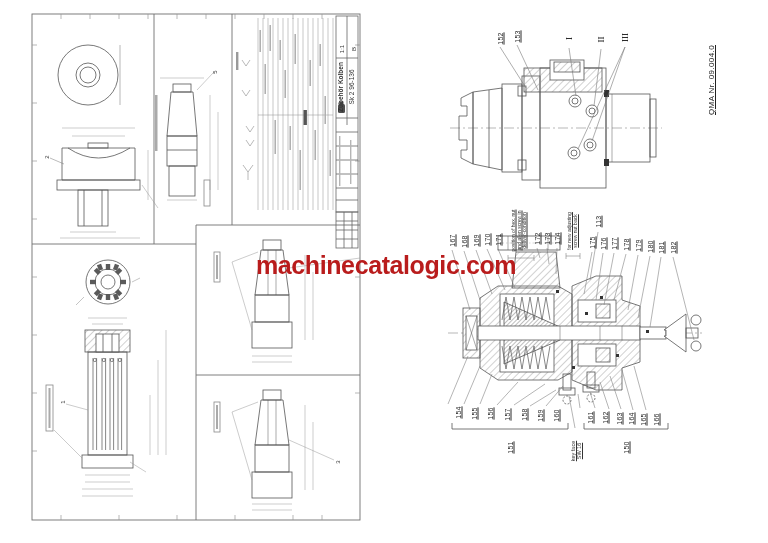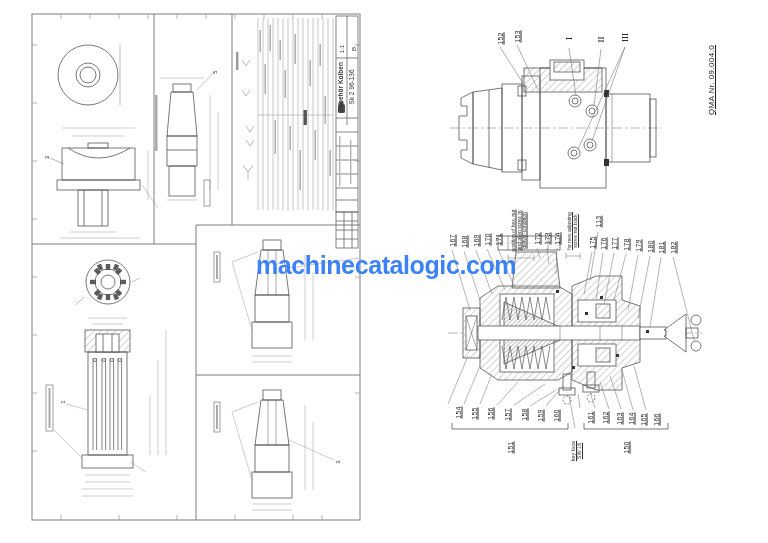--- a/index.html
+++ b/index.html
@@ -431,21 +431,21 @@
       <line x1="609" y1="409" x2="600" y2="382"></line>
       <line x1="621" y1="409" x2="610" y2="376"></line>
       <line x1="633" y1="410" x2="622" y2="370"></line>
       <line x1="646" y1="410" x2="634" y2="366"></line>
 
       <path d="M452,423 L452,429 L568,429 L568,423" fill="none" stroke="#555" stroke-width="0.8"></path>
       <path d="M584,423 L584,429 L668,429 L668,423" fill="none" stroke="#555" stroke-width="0.8"></path>
     </g>
   </svg>
 
-  <div id="watermark" style="color: #3b82f6;">machinecatalogic.com</div>
+  <div id="watermark" style="color: #b91c1c;">machinecatalogic.com</div>
 
   <div class="vref lab" style="left:670px;top:75px;">QMA Nr. 09.004.0</div>
 
   <div class="vlabel lab" style="left:490px;top:34px;">152</div>
   <div class="vlabel lab" style="left:507px;top:32px;">153</div>
   <div class="vroman lab" style="left:559px;top:34px;">I</div>
   <div class="vroman lab" style="left:591px;top:35px;">II</div>
   <div class="vroman lab" style="left:615px;top:33px;">III</div>
 
   <div class="vlabel lab" style="left:442px;top:236px;">167</div>

